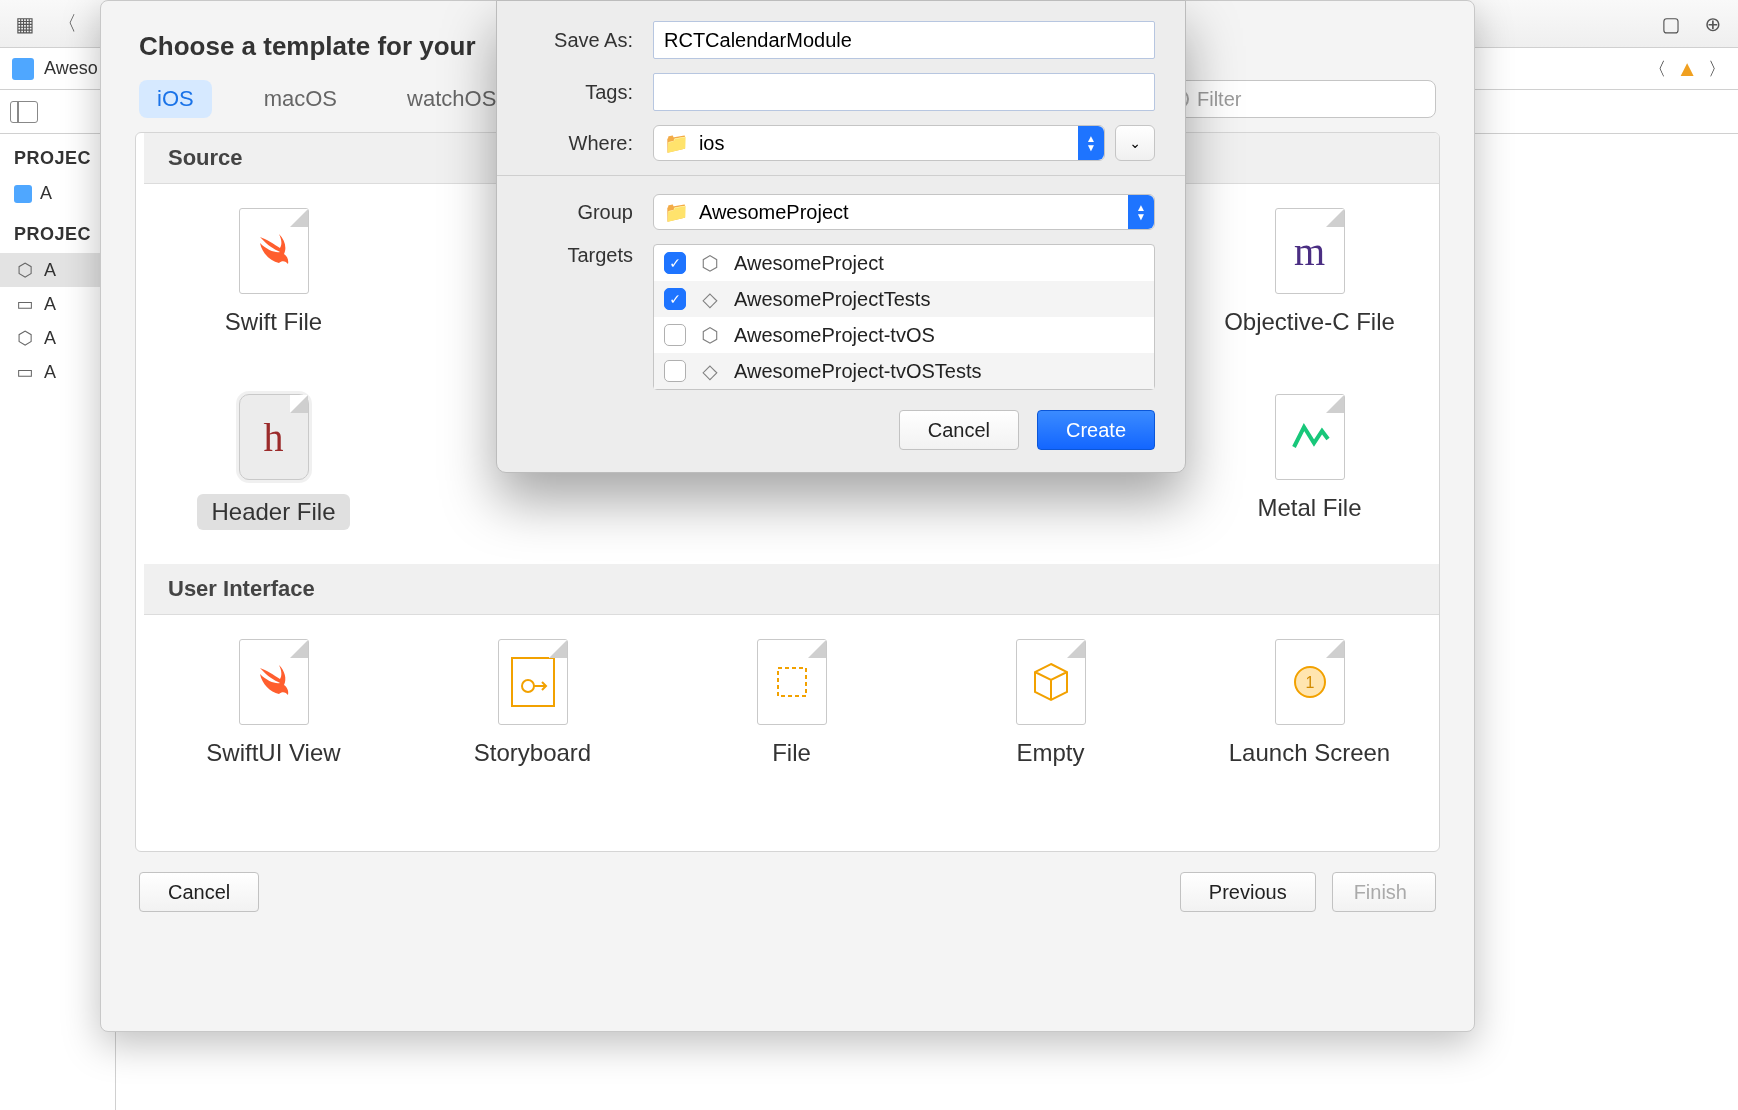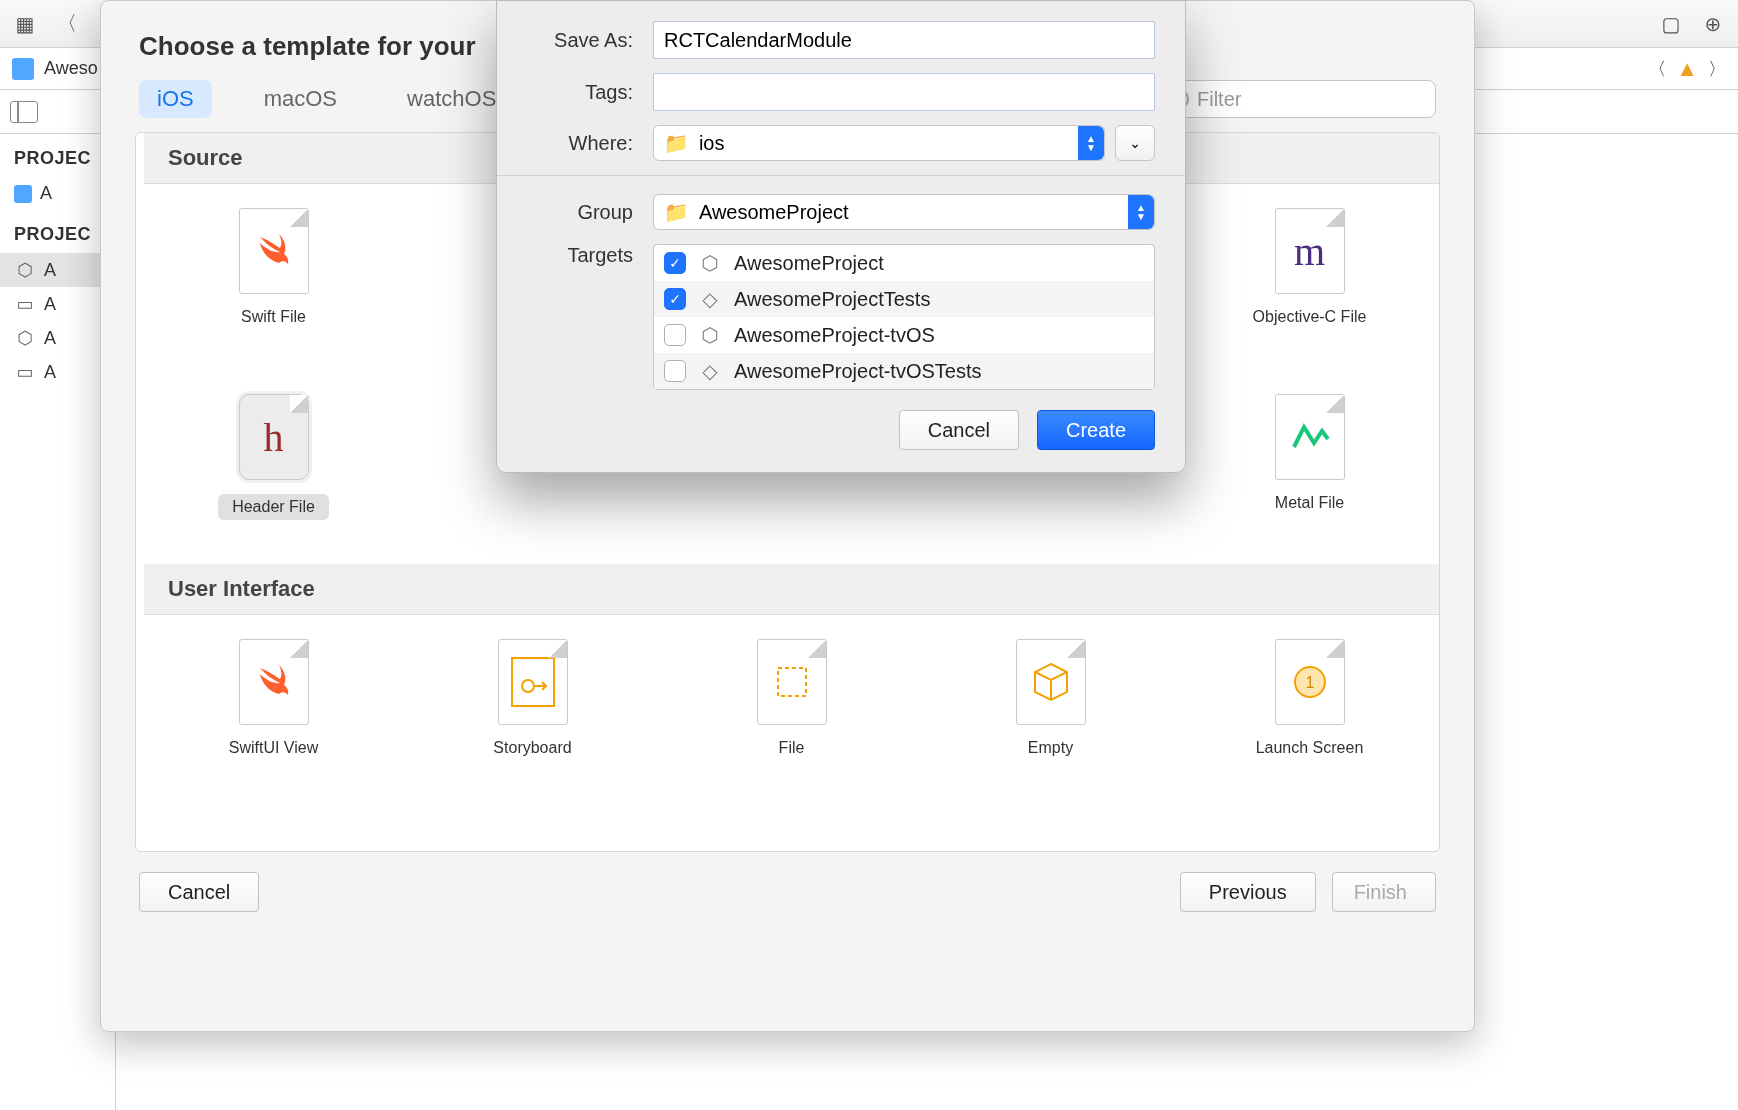--- a/index.html
+++ b/index.html
@@ -25,21 +25,21 @@
   .template-sheet { position:absolute; left:100px; top:0; width:1375px; height:1032px; background:#f4f4f4; border:1px solid #c8c8c8; border-radius:8px; box-shadow:0 12px 38px rgba(0,0,0,.25);}
   .ts-title { font-size:26px; font-weight:700; color:#333; padding:30px 38px 18px;}
   .ts-tabs { display:flex; align-items:center; gap:34px; padding:0 38px 14px; font-size:22px; color:#666;}
   .ts-tab { padding:6px 18px; border-radius:8px;}
   .ts-tab.sel { background:#d6e9ff; color:#1a73e8;}
   .ts-filter { margin-left:auto; width:280px; height:38px; border:1px solid #c5c5c5; border-radius:8px; background:#fff; display:flex; align-items:center; gap:8px; padding:0 12px; color:#9a9a9a; font-size:20px;}
   .ts-body { background:#fff; margin:0 34px; border:1px solid #d5d5d5; border-radius:6px; height:720px; overflow:hidden;padding-left:8px;}
   .section-head { background:#f0f0f0; border-bottom:1px solid #dcdcdc; padding:12px 24px; font-size:22px; font-weight:700; color:#444;}
   .grid { display:grid; grid-template-columns:repeat(5,1fr); }
   .cell { display:flex; flex-direction:column; align-items:center; justify-content:flex-start; padding:24px 0 10px; gap:14px; cursor:pointer;}
-  .cell .label { font-size:16px; color:#333;}
+  .cell .label { font-size:24px; color:#333;}
   .cell.selected .file-icon { outline:3px solid rgba(0,0,0,.06); border-radius:10px; background:#ececec; }
   .cell.selected .label { background:#e0e0e0; padding:4px 14px; border-radius:6px;}
   .file-icon { width:70px; height:86px; background:#fff; border:1px solid #c9c9c9; border-radius:3px; position:relative; display:flex; align-items:center; justify-content:center; font-size:40px;}
   .file-icon::after{content:"";position:absolute;top:0;right:0;width:18px;height:18px;background:linear-gradient(135deg,#fff 49%,#cfcfcf 51%);}
   .swift{color:#ff5e2e;} .objc{color:#4b2e83; font-family: Georgia, serif;} .hfile{color:#9b2b2b; font-family: Georgia, serif;} .metal{color:#18c77a;} .sb{color:#f2a100;} .circ{color:#f2a100;}
   .ts-footer { display:flex; padding:20px 38px; gap:16px;}
   .mac-btn { height:40px; padding:0 28px; border-radius:4px; border:1px solid #c2c2c2; background:linear-gradient(#fff,#f2f2f2); font-size:20px; color:#222; display:flex; align-items:center;}
   .mac-btn.disabled { color:#aaa;padding-left:21px;}
   
   .save-sheet { position:absolute; left:496px; top:0; width:690px; background:#ededed; border:1px solid #bcbcbc; border-bottom-left-radius:10px; border-bottom-right-radius:10px; box-shadow:0 28px 54px rgba(0,0,0,.35); padding:20px 30px 22px; z-index:10;}

